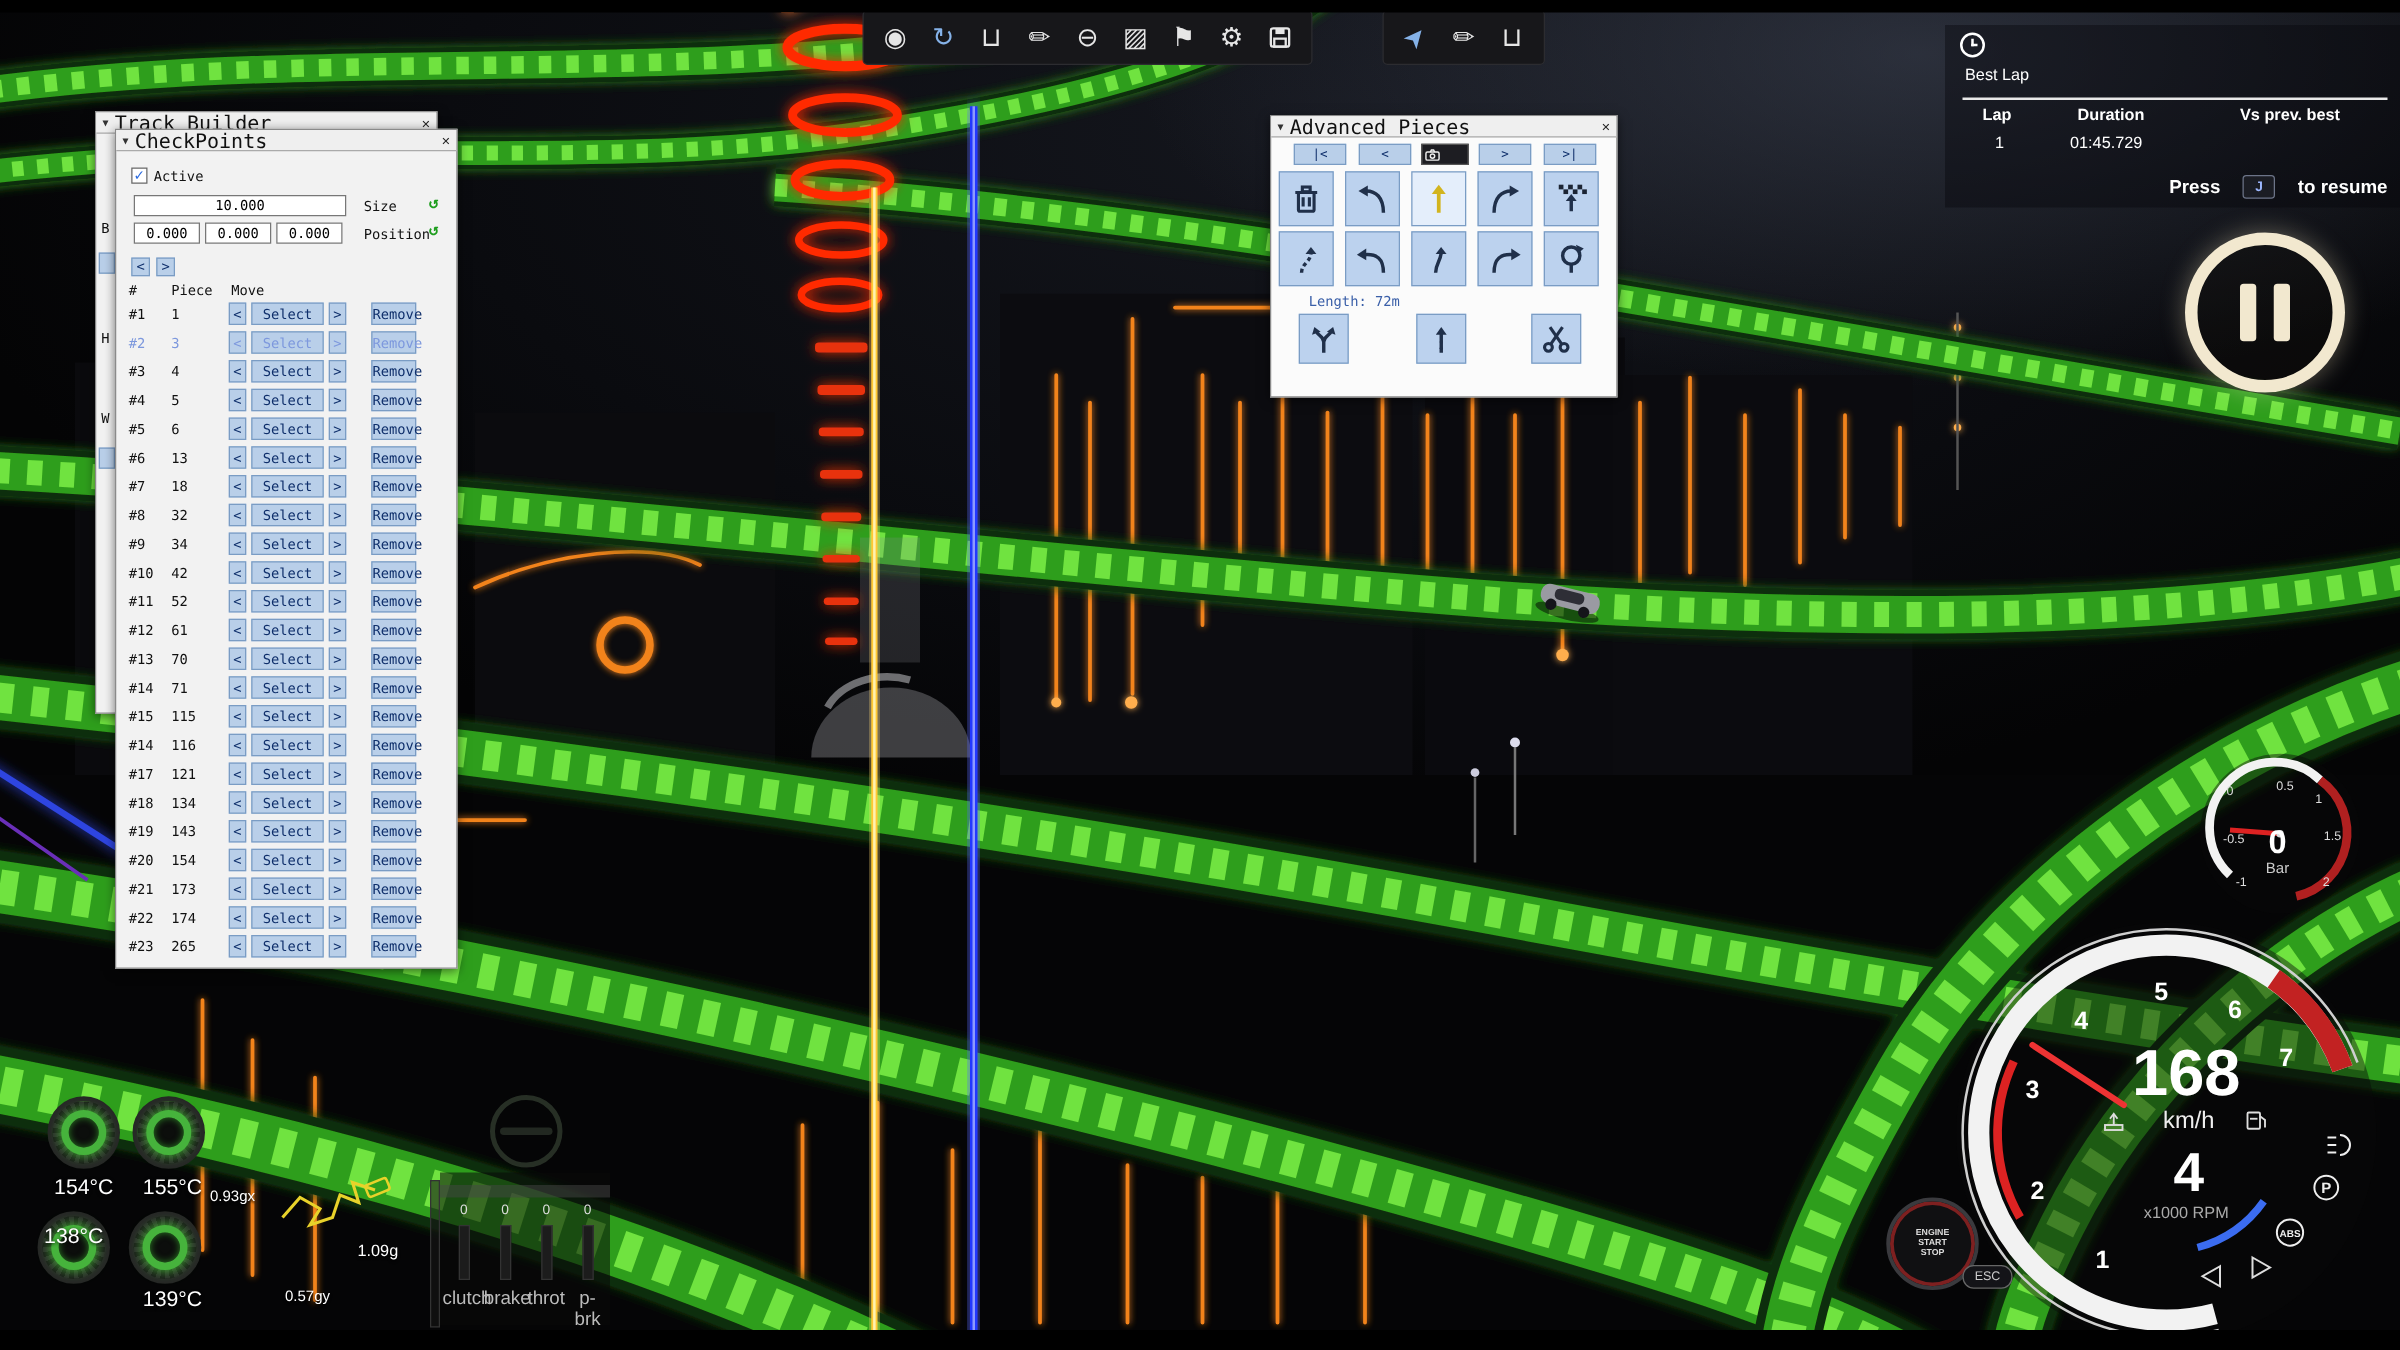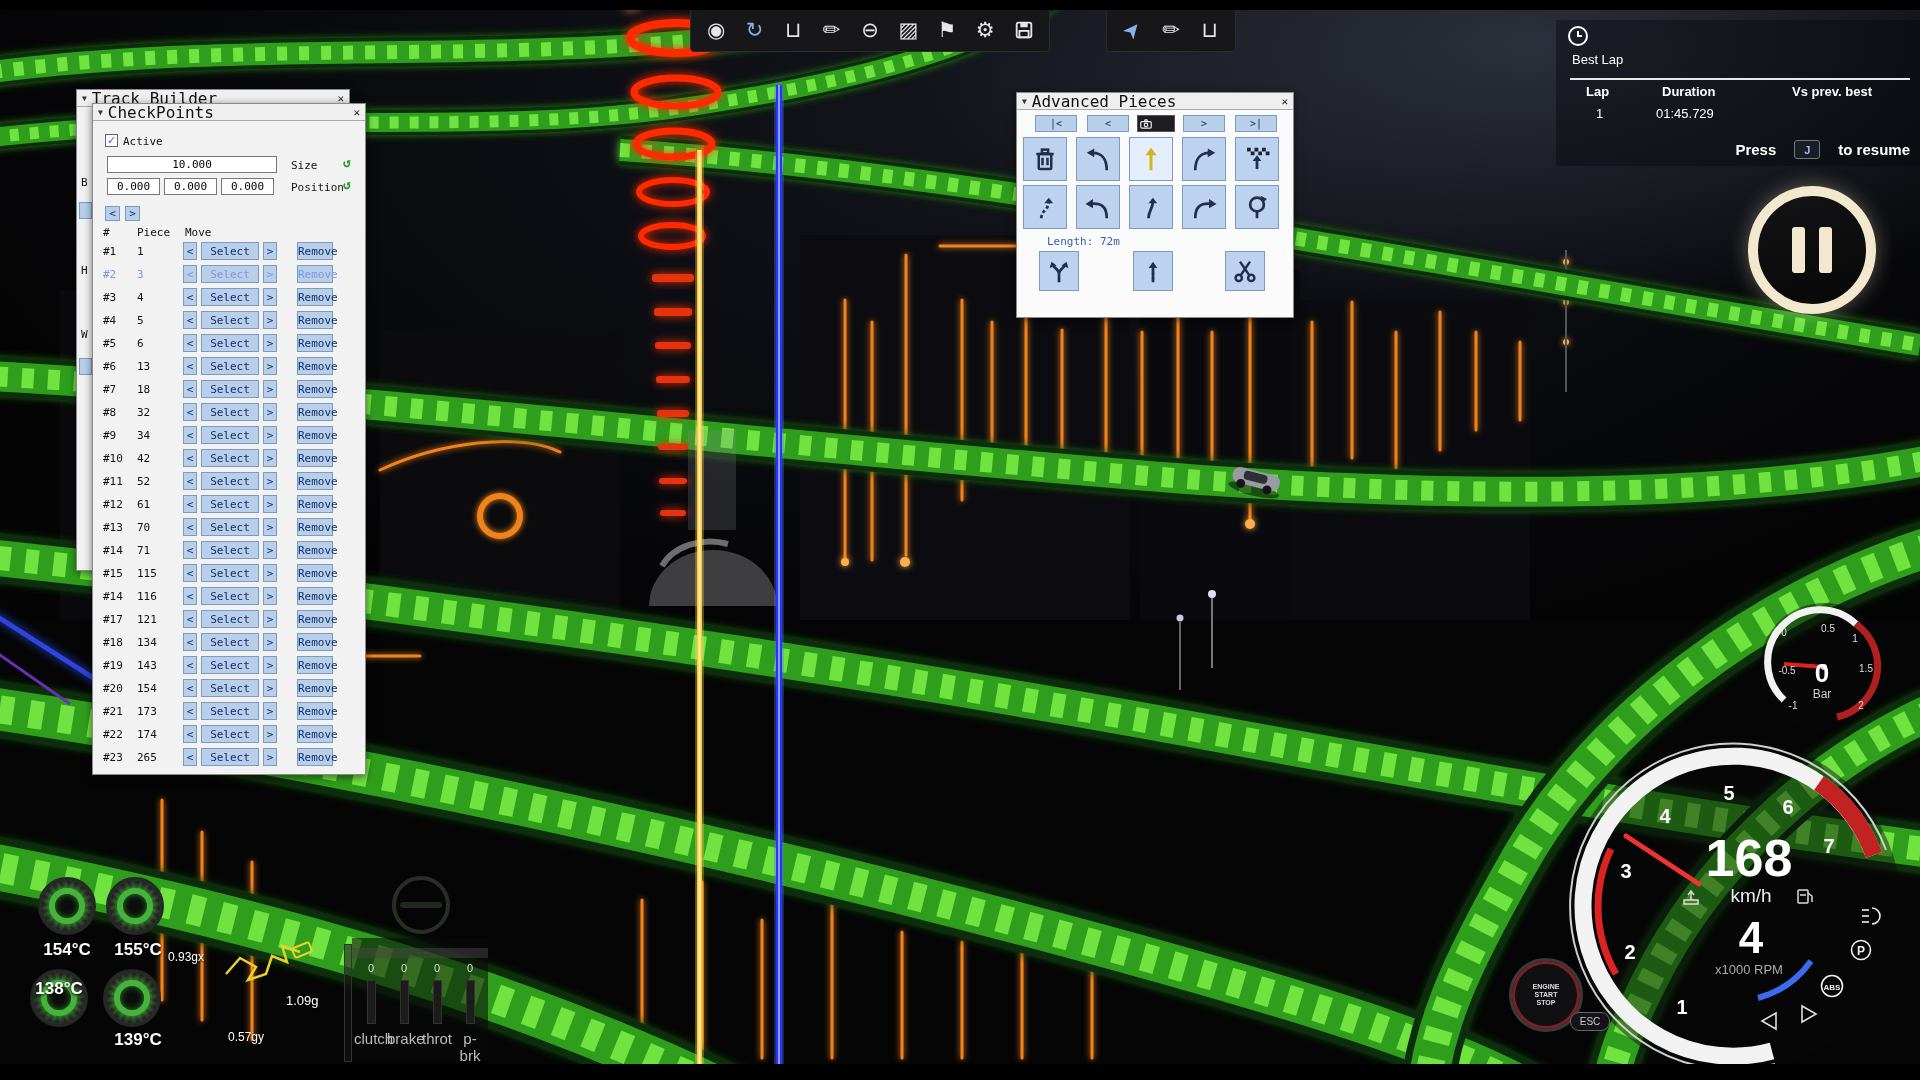--- a/index.html
+++ b/index.html
@@ -62,21 +62,21 @@
   #pause{position:absolute;left:1748px;top:186px;width:128px;height:128px;border-radius:50%;
     border:10px solid #f2e8cf;background:rgba(18,14,6,.25);box-shadow:0 0 20px rgba(255,240,200,.35);
     display:flex;align-items:center;justify-content:center;gap:14px;box-sizing:border-box;z-index:15;cursor:pointer}
   #pause .bar{width:13px;height:46px;background:#f2e8cf;border-radius:3px}
   
   .tire{position:absolute;width:58px;height:58px;border-radius:50%;
     background:repeating-conic-gradient(#191919 0 9deg,#2b2b2b 9deg 18deg);
     border:4px solid #262626;box-sizing:border-box;z-index:12}
   .tire .ring{position:absolute;inset:7px;border-radius:50%;border:6px solid #46b33c;
     box-shadow:0 0 10px #4cd33a, inset 0 0 6px #2c7d24;background:#0c0e0c}
-  .temp{position:absolute;width:70px;text-align:center;color:#fff;font-weight:bold;font-size:17px;
+  .temp{position:absolute;width:70px;text-align:center;color:#fff;font-weight:normal;font-size:17px;
     text-shadow:0 1px 3px #000;z-index:12}
   .hudtxt{position:absolute;color:#fff;font-size:12px;text-shadow:0 1px 2px #000;z-index:12}
   
   #pedals{position:absolute;left:352px;top:938px;width:136px;height:122px;background:rgba(10,10,10,.55);z-index:12}
   #pedals .strip{position:absolute;left:0;top:10px;width:136px;height:10px;background:rgba(70,70,70,.5)}
   .pcol{position:absolute;top:24px;width:34px;text-align:center}
   .pcol .pv{color:#ddd;font-size:11px}
   .pcol .slot{margin:6px auto 0;width:7px;height:42px;background:#1c1c1c;border:1px solid #333}
   .pcol .pl{margin-top:6px;color:#bbb;font-size:15px}
   #pbar{position:absolute;left:344px;top:944px;width:6px;height:116px;background:rgba(22,22,22,.6);border:1px solid #333;z-index:12}

